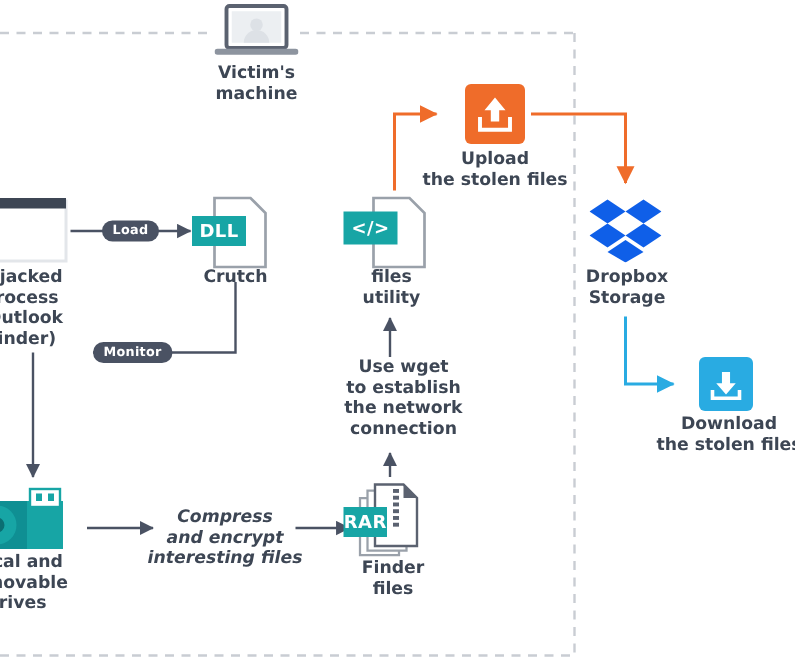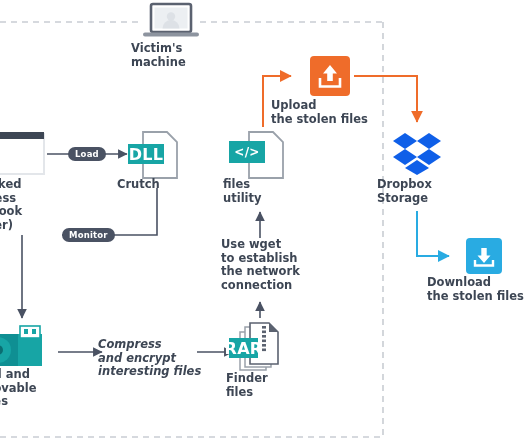--- a/index.html
+++ b/index.html
@@ -5,34 +5,34 @@
   html,body{margin:0;padding:0;background:#ffffff;}
   body{
     width:530px;height:442px;position:relative;overflow:hidden;
     font-family:"DejaVu Sans","Liberation Sans",sans-serif;
     color:#3d4654;
   }
   #stage{position:absolute;left:0;top:0;width:530px;height:442px;}
   svg.layer{position:absolute;left:0;top:0;width:530px;height:442px;overflow:visible;}
   .node{position:absolute;}
   .cap{
-    position:absolute;text-align:left;
+    position:absolute;text-align:center;
     font-size:11.5px;line-height:13.5px;font-weight:700;color:#3d4654;
     white-space:pre-line;
   }
   .pill{
     position:absolute;display:flex;align-items:center;justify-content:center;
     background:#4a5263;color:#ffffff;border-radius:9px;
     font-size:8.5px;font-weight:700;letter-spacing:.2px;
     height:14px;padding:0 7px;text-align:right;
   }
   .badge{
     position:absolute;display:flex;align-items:center;justify-content:center;
     background:#17a5a5;color:#ffffff;font-weight:800;
-    font-size:16px;letter-spacing:.3px;
+    font-size:12px;letter-spacing:.3px;
   }
 </style>
 </head>
 <body>
 
 <div id="stage">
 
   <svg class="layer" viewBox="0 0 530 442">
     <defs>
       <marker id="ah-gray" markerWidth="7" markerHeight="7" refX="5.6" refY="3" orient="auto">

